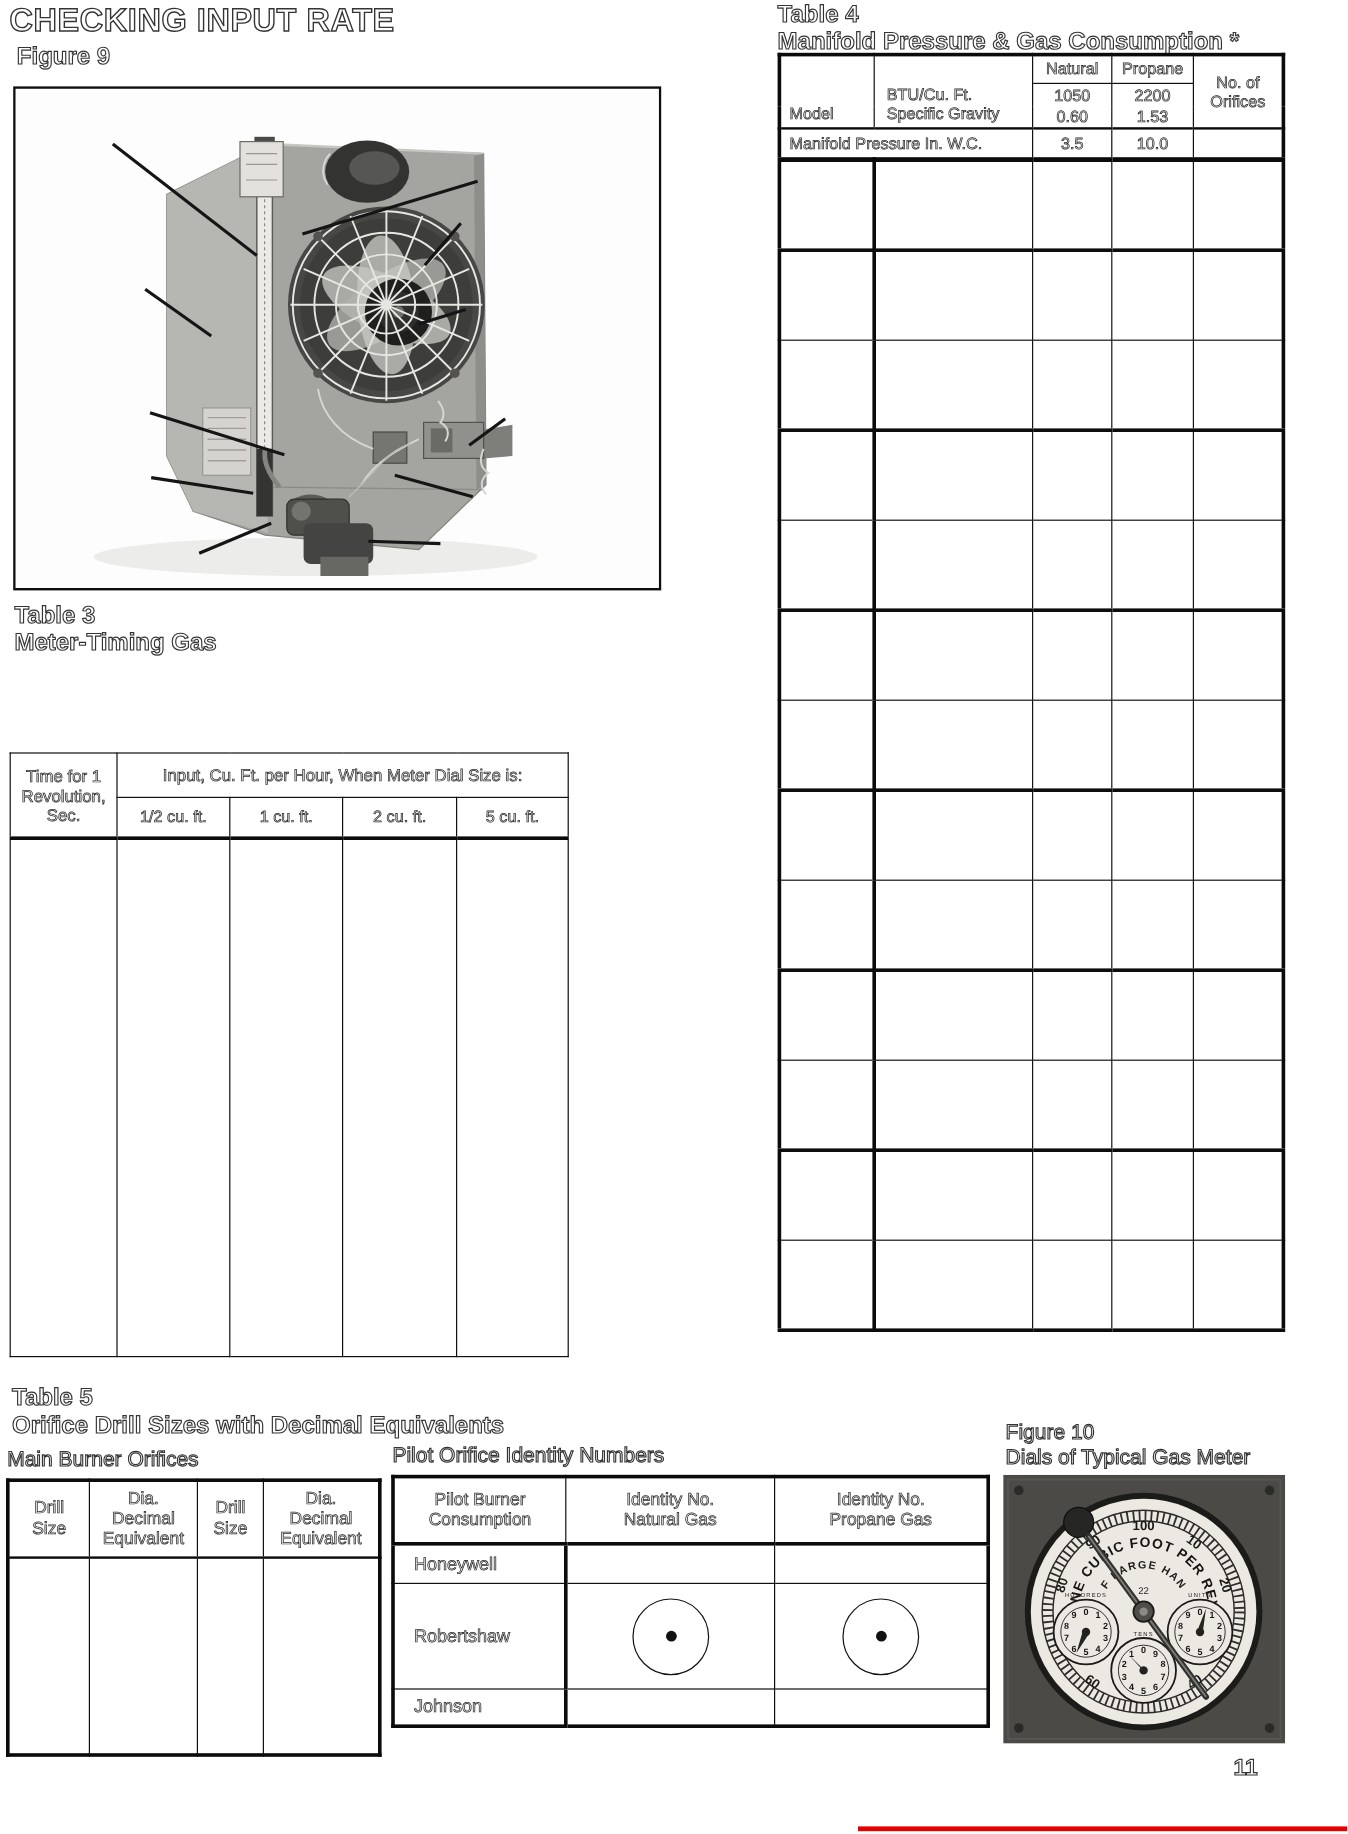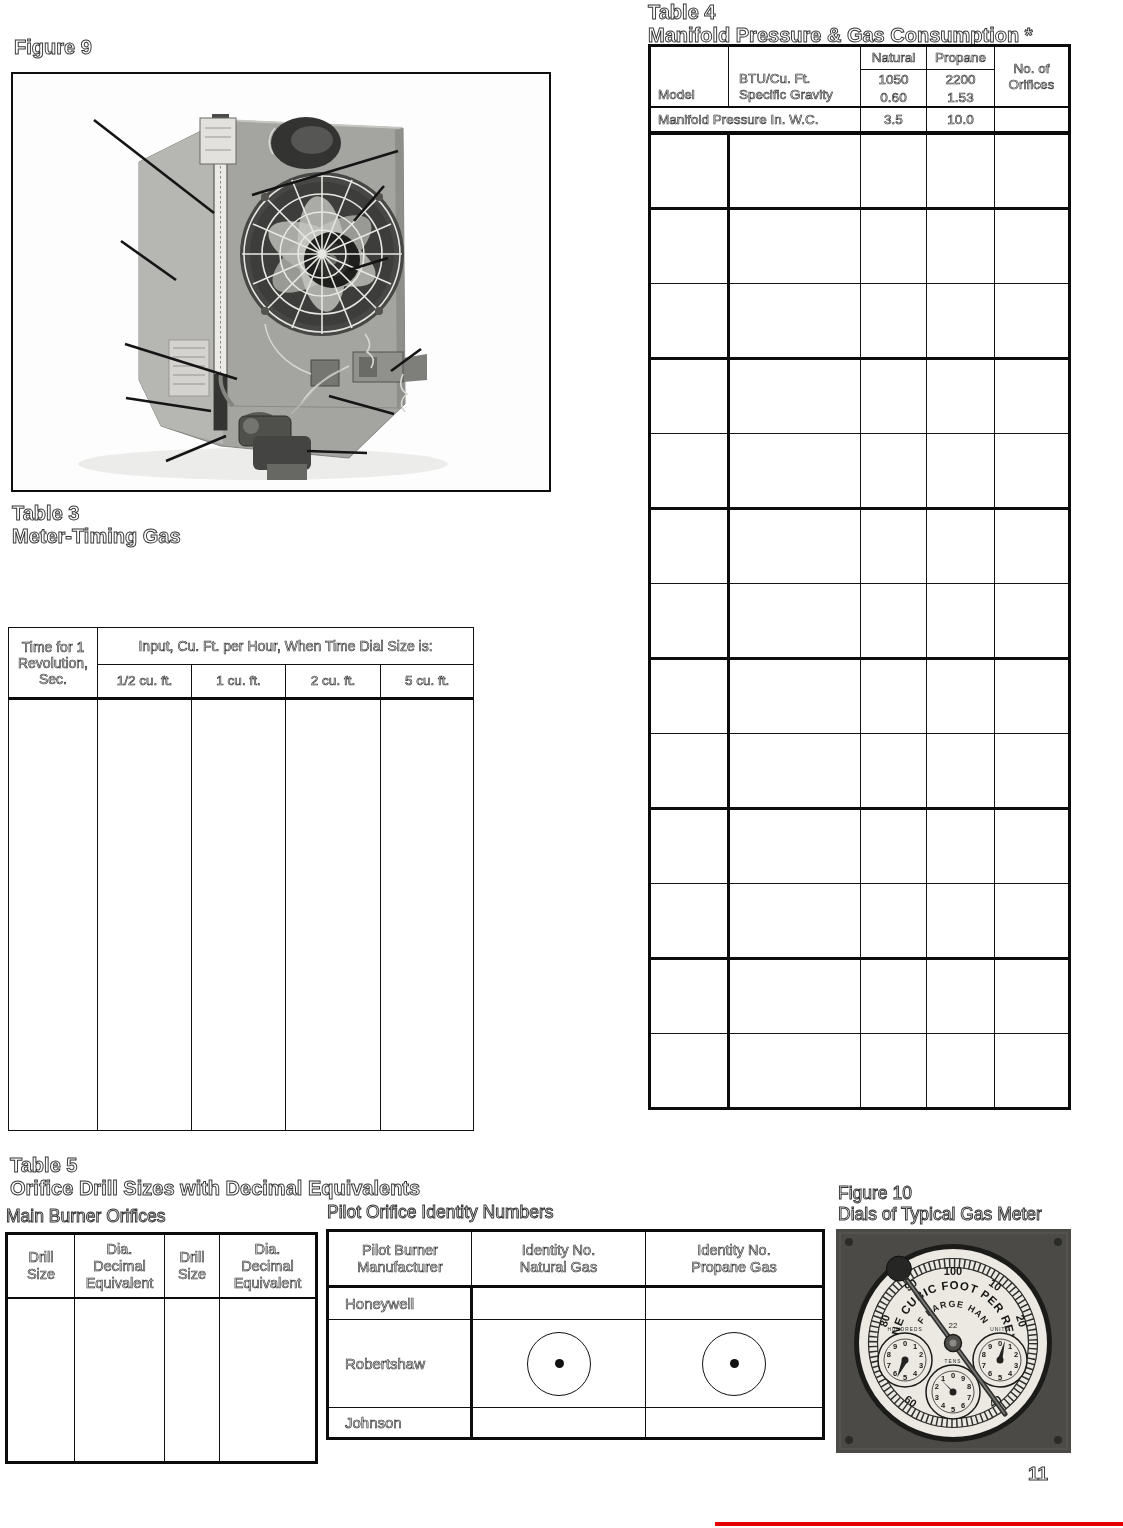--- a/index.html
+++ b/index.html
@@ -56,20 +56,21 @@
   .fig9-box{left:11px;top:72px;width:536px;height:416px;border:2px solid #0e0e0e;background:#fdfdfd;}
   .meter-box{left:836px;top:1229px;width:202px;height:224px;text-decoration:underline;}
   .red-rule{left:715px;top:1522px;width:408px;height:4px;}
   svg text{font-family:"Liberation Sans",sans-serif;}
 </style>
 </head>
 <body>
 
 <div id="page">
 
+  <div class="abs ol-h title-xl" style="left:8px;top:2px;">CHECKING INPUT RATE</div>
 
   <div class="abs ol-m title-l" style="left:14px;top:36px;">Figure 9</div>
 
   <div class="abs fig9-box">
     <svg width="536" height="416" viewBox="0 0 536 416">
       <rect x="0" y="0" width="536" height="416" fill="#fdfdfd"></rect>
       <ellipse cx="250" cy="390" rx="185" ry="16" fill="#ececea"></ellipse>
 
       <g>
         <path d="M126,88 L210,46 L390,54 L392,330 L336,384 L208,372 L148,352 L126,306 Z" fill="#a4a4a0" stroke="#82827e" stroke-width="1"></path>
@@ -176,21 +177,21 @@
         <col style="width:95px">
         <col style="width:93px">
       </colgroup>
     <tbody>
         <tr class="hdr1" style="height:37px;">
       <td rowspan="2" class="rev ol-s">
         <span>Time for 1</span><br>
         <span>Revolution,</span><br>
         <span>Sec.</span>
       </td>
-      <td colspan="4" class="ol-s" style="font-size:14px;">Input, Cu. Ft. per Hour, When Time Dial Size is:</td>
+      <td colspan="4" class="ol-s" style="font-size:14px;">Input, Cu. Ft. per Hour, When Meter Dial Size is:</td>
     </tr>
     <tr class="hdr2" style="height:34px;">
       <td class="ol-s">1/2 cu. ft.</td>
       <td class="ol-s">1 cu. ft.</td>
       <td class="ol-s">2 cu. ft.</td>
       <td class="ol-s">5 cu. ft.</td>
     </tr>
     <tr class="body">
       <td></td>
       <td></td>
@@ -385,21 +386,21 @@
   <table class="pt outer3 abs" style="left:326px;top:1229px;">
     <colgroup>
         <col style="width:144px">
         <col style="width:174px">
         <col style="width:178px">
       </colgroup>
     <thead>
       <tr class="hdr">
         <td class="ol-s">
           <span>Pilot Burner</span><br>
-          <span>Manufacturer</span>
+          <span>Consumption</span>
         </td>
         <td class="ol-s">
           <span>Identity No.</span><br>
           <span>Natural Gas</span>
         </td>
         <td class="ol-s">
           <span>Identity No.</span><br>
           <span>Propane Gas</span>
         </td>
       </tr>

